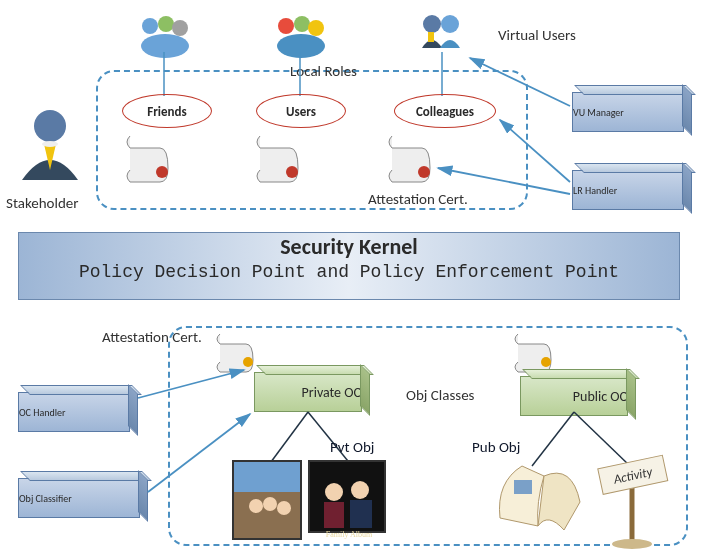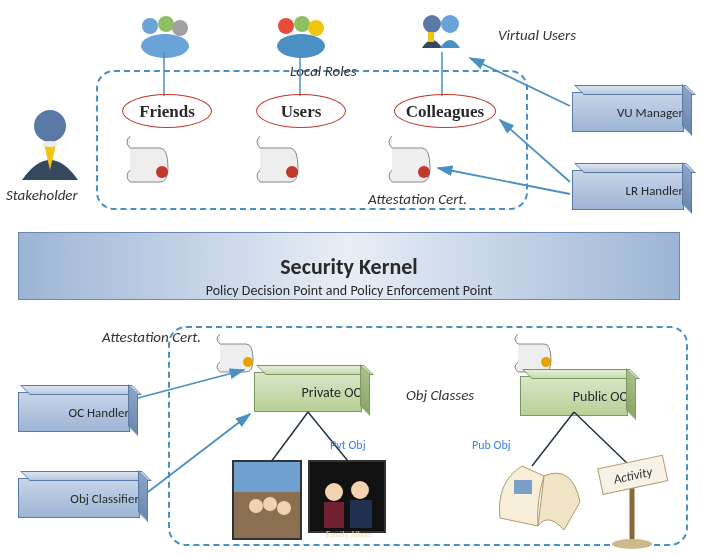--- a/index.html
+++ b/index.html
@@ -1,32 +1,32 @@
 <!DOCTYPE html>
 <html><head>
 <meta charset="utf-8">
 <style>
 * { box-sizing: border-box; margin: 0; padding: 0; }
 body { font-family: Calibri, Arial, sans-serif; width: 702px; height: 554px; position: relative; background: #fff; overflow: hidden; }
 .box3d { position: absolute; background: linear-gradient(#c8d5e8,#9db5d5); border: 1px solid #5a7aa5; }
 .box3d::before { content:''; position:absolute; top:-8px; left:6px; right:-8px; height:8px; background: linear-gradient(#dae5f0,#b8c9de); border:1px solid #5a7aa5; transform: skewX(45deg); }
 .box3d::after { content:''; position:absolute; top:-4px; right:-9px; bottom:0; width:8px; background: linear-gradient(#8aa3c5,#6b88ad); border:1px solid #5a7aa5; transform: skewY(45deg); }
-.box3d .lbl { position:absolute; left:0; right:0; top:50%; transform:translateY(-50%); text-align:right; font-size:13px; color:#2a2a2a; }
+.box3d .lbl { position:absolute; left:0; right:0; top:50%; transform:translateY(-50%); text-align:left; font-size:10px; color:#2a2a2a; }
 .greenbox { position:absolute; background: linear-gradient(#d8e7c8,#b8d098); border:1px solid #7a9860; }
 .greenbox::before { content:''; position:absolute; top:-8px; left:6px; right:-8px; height:8px; background: linear-gradient(#e5f0d8,#c8dcb0); border:1px solid #7a9860; transform: skewX(45deg); }
 .greenbox::after { content:''; position:absolute; top:-4px; right:-9px; bottom:0; width:8px; background: linear-gradient(#a8c088,#8aa568); border:1px solid #7a9860; transform: skewY(45deg); }
 .greenbox .lbl { position:absolute; left:0; right:0; top:50%; transform:translateY(-50%); text-align:right; font-size:14px; color:#2a2a2a; }
-.kernel { position:absolute; left:18px; top:232px; width:662px; height:68px; background:linear-gradient(90deg,#9cb5d5,#e8eef6,#9cb5d5); border:1px solid #6b88ad; text-align:center; padding-top:20px; }
+.kernel { position:absolute; left:18px; top:232px; width:662px; height:68px; background:linear-gradient(90deg,#9cb5d5,#e8eef6,#9cb5d5); border:1px solid #6b88ad; text-align:center; padding-top:0; }
 .kernel .title { font-size:22px; font-weight:bold; color:#2a2a2a; }
-.kernel .sub { font-size:14px; color:#2a2a2a; margin-top:2px; }
+.kernel .sub { font-size:18px; color:#2a2a2a; margin-top:2px;font-family:Liberation Mono, monospace; }
 .dashbox { position:absolute; border:2px dashed #4a90c2; border-radius:18px; }
-.italic { font-style: italic; font-size:15px; color:#333; position:absolute; }
+.italic { font-size:15px; color:#333; position:absolute; }
 .role-oval { position:absolute; border:1.5px solid #c0392b; border-radius:50%; width:90px; height:34px; text-align:center; }
-.role-oval span { font-size:17px; font-weight:bold; color:#2a2a2a; line-height:34px;font-family:Liberation Serif, serif; }
-.txt { position:absolute; font-size:12px; color:#3b82f6; }
+.role-oval span { font-size:13px; font-weight:bold; color:#2a2a2a; line-height:34px; }
+.txt { position:absolute; font-size:15px; color:#0f172a; }
 svg.overlay { position:absolute; left:0; top:0; pointer-events:none; }
 .photo { position:absolute; border:2px solid #333; background:#455a7a; }
 </style>
 </head>
 <body>
 
 <div class="dashbox" style="left:96px; top:70px; width:432px; height:140px;"></div>
 <div class="italic" style="left:290px; top:62px;">Local Roles</div>
 
 <svg class="overlay" width="702" height="230">
@@ -78,21 +78,21 @@
       <circle cx="36" cy="38" r="6" fill="#c0392b"></circle>
     </g>
 </svg>
 
 <svg class="overlay" width="100" height="120" style="left:8px; top:104px;">
   <circle cx="42" cy="22" r="16" fill="#5a7aa5"></circle>
   <path d="M14 76 q28 -40 56 0 z" fill="#34495e"></path>
   <path d="M36 40 l6 26 l6 -26 z" fill="#f1c40f"></path>
   <ellipse cx="42" cy="40" rx="8" ry="3" fill="#eee"></ellipse>
 </svg>
-<div class="italic" style="left:6px; top:186px;text-align:right;">Stakeholder</div>
+<div class="italic" style="left:6px; top:194px;text-align:right;">Stakeholder</div>
 <div class="italic" style="left:368px; top:190px;">Attestation Cert.</div>
 
 <div class="box3d" style="left:572px; top:92px; width:112px; height:40px;">
     <div class="lbl">VU Manager</div>
   </div>
 <div class="box3d" style="left:572px; top:170px; width:112px; height:40px;text-decoration:underline;">
     <div class="lbl">LR Handler</div>
   </div>
 
 <svg class="overlay" width="702" height="230">

